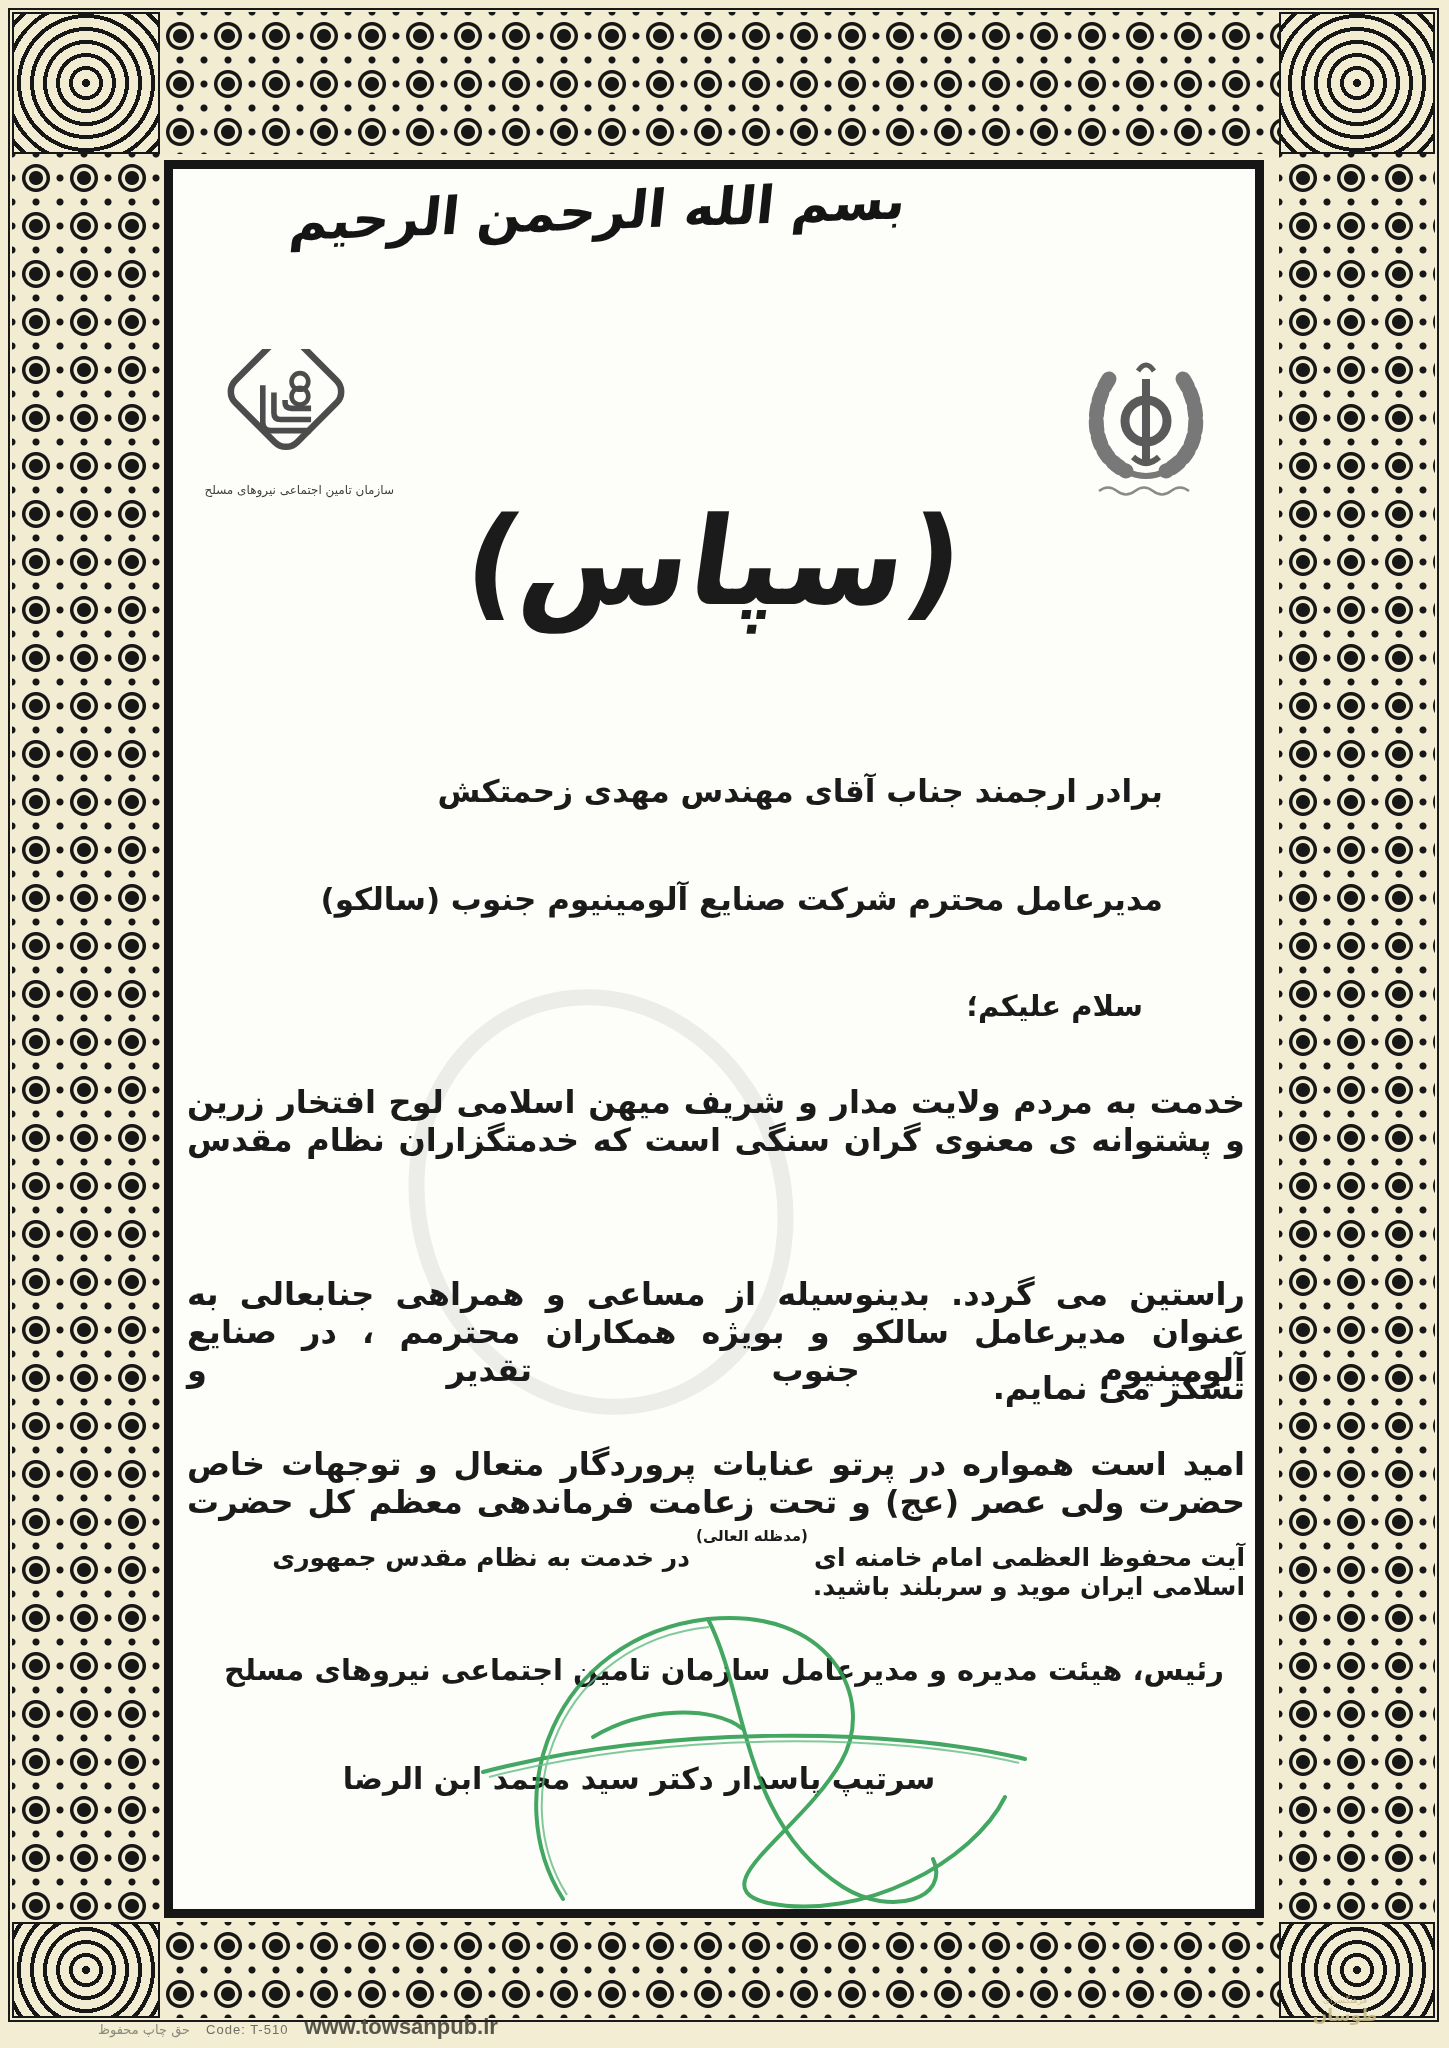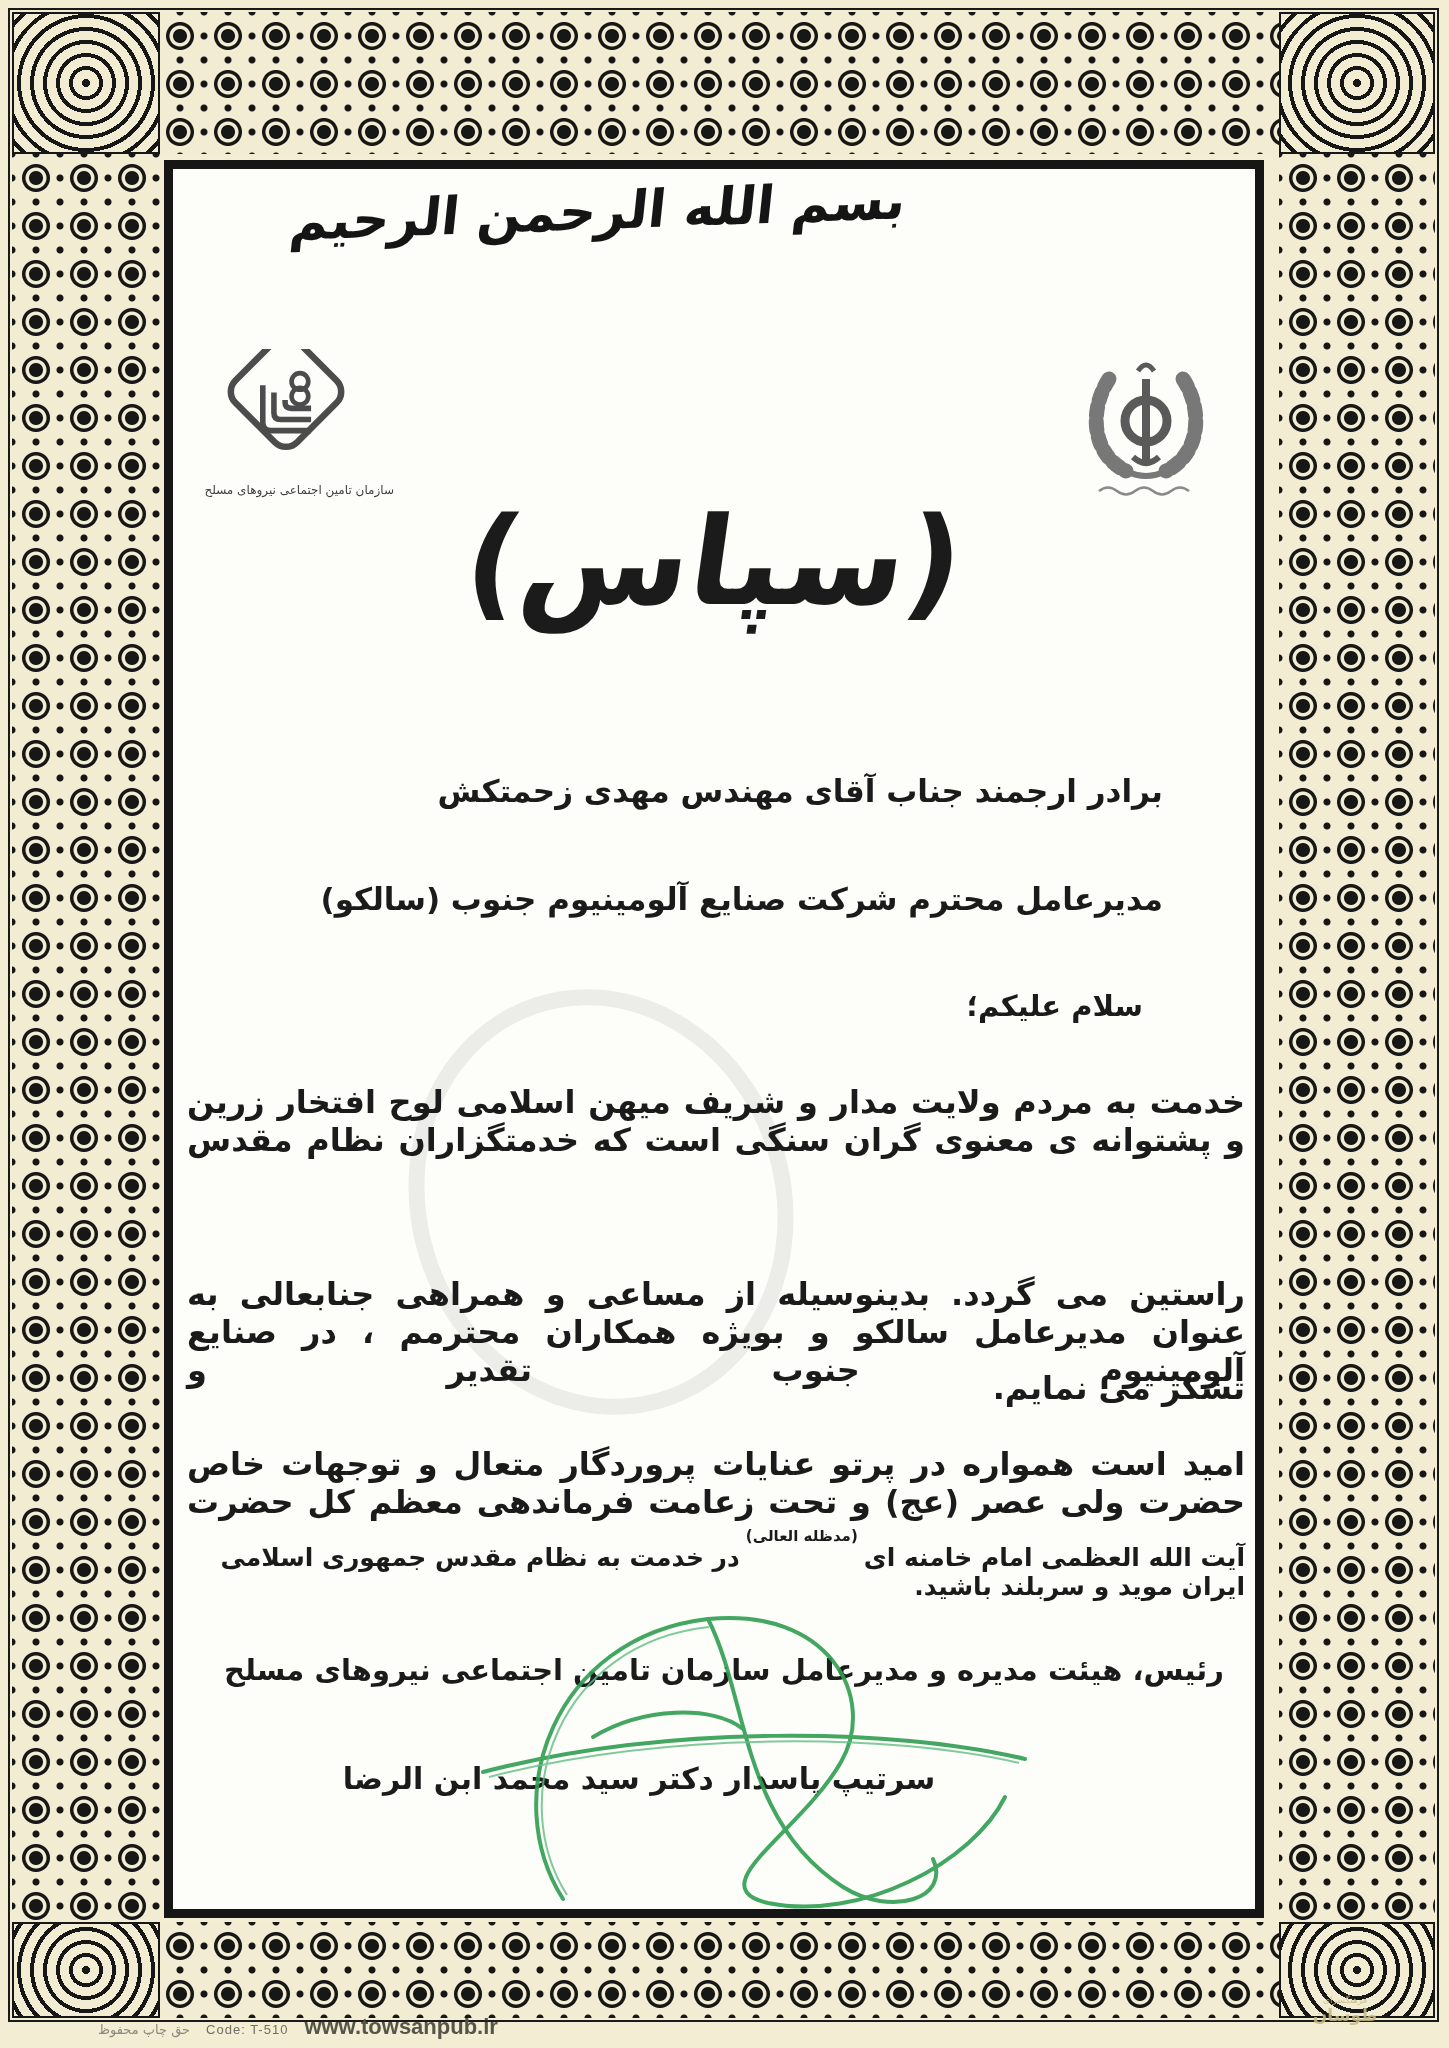--- a/index.html
+++ b/index.html
@@ -128,21 +128,21 @@
     <div class="recipient-1 fa">برادر ارجمند جناب آقای مهندس مهدی زحمتکش</div>
     <div class="recipient-2 fa">مدیرعامل محترم شرکت صنایع آلومینیوم جنوب (سالکو)</div>
     <div class="salutation fa">سلام علیکم؛</div>
 
     <div class="body-line bl1 fa">خدمت به مردم ولایت مدار و شریف میهن اسلامی لوح افتخار زرین و پشتوانه ی معنوی گران سنگی است که خدمتگزاران نظام مقدس</div>
     <div class="body-line bl3 fa">راستین می گردد. بدینوسیله از مساعی و همراهی جنابعالی به عنوان مدیرعامل سالکو و بویژه همکاران محترمم ، در صنایع آلومینیوم جنوب تقدیر و</div>
     <div class="body-line bl4 last fa">تشکر می نمایم.</div>
 
     <div class="body-line p2l1 fa">امید است همواره در پرتو عنایات پروردگار متعال و توجهات خاص حضرت ولی عصر (عج) و تحت زعامت فرماندهی معظم کل حضرت</div>
     <div class="p2l2 fa">
-      <span>آیت الله العظمی امام خامنه ای</span><sup class="honorific">(مدظله العالی)</sup><span>در خدمت به نظام مقدس جمهوری اسلامی ایران موید و سربلند باشید.</span>
+      <span>آیت محفوظ العظمی امام خامنه ای</span><sup class="honorific">(مدظله العالی)</sup><span>در خدمت به نظام مقدس جمهوری اسلامی ایران موید و سربلند باشید.</span>
     </div>
 
     <div class="sig-role fa">رئیس، هیئت مدیره و مدیرعامل سازمان تامین اجتماعی نیروهای مسلح</div>
     <div class="sig-name fa">سرتیپ پاسدار دکتر سید محمد ابن الرضا</div>
 
     <svg class="sig-ink" viewBox="0 0 627 322" preserveAspectRatio="none">
       <g fill="none" stroke="#2f9e52" stroke-width="4" stroke-linecap="round" opacity="0.9">
         <path d="M150 312 C 85 210, 140 50, 295 32 C 415 20, 465 110, 428 175
                  C 388 245, 285 300, 355 316 C 448 335, 560 275, 592 210"></path>
         <path d="M70 185 C 250 138, 480 140, 612 172"></path>

